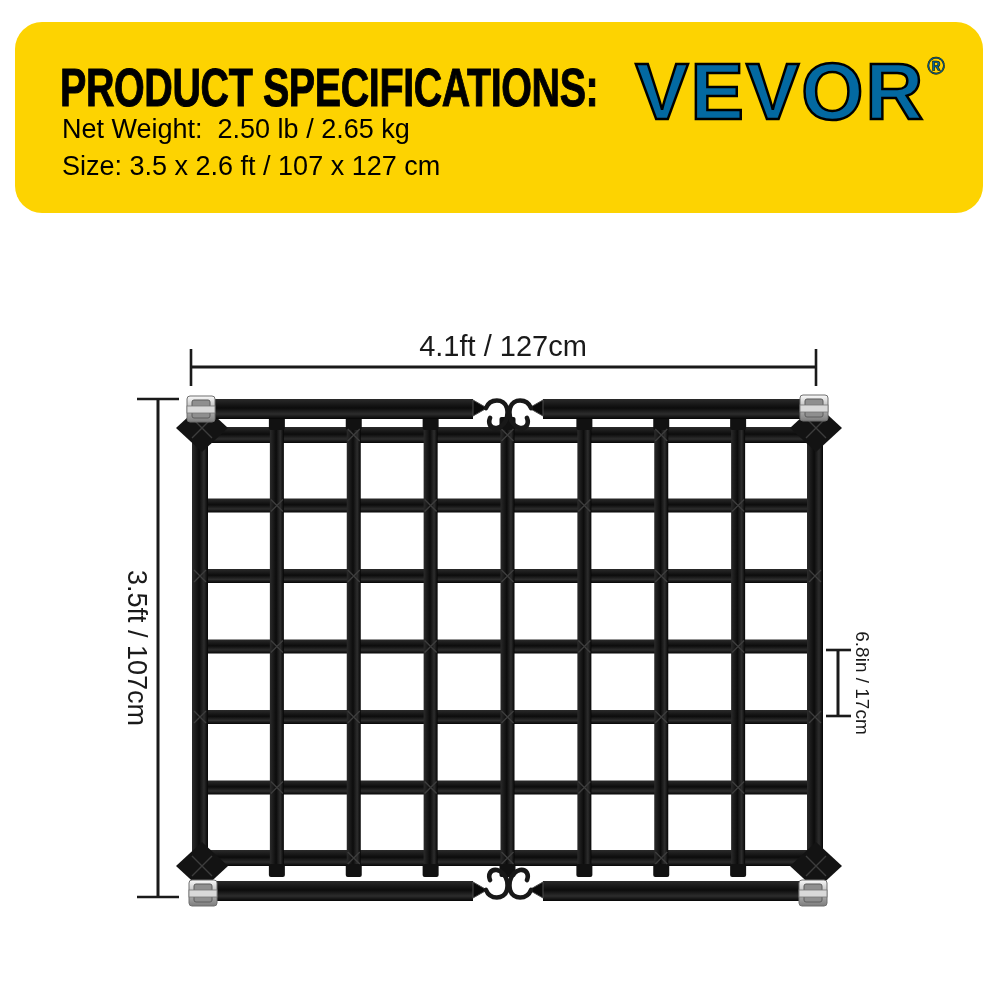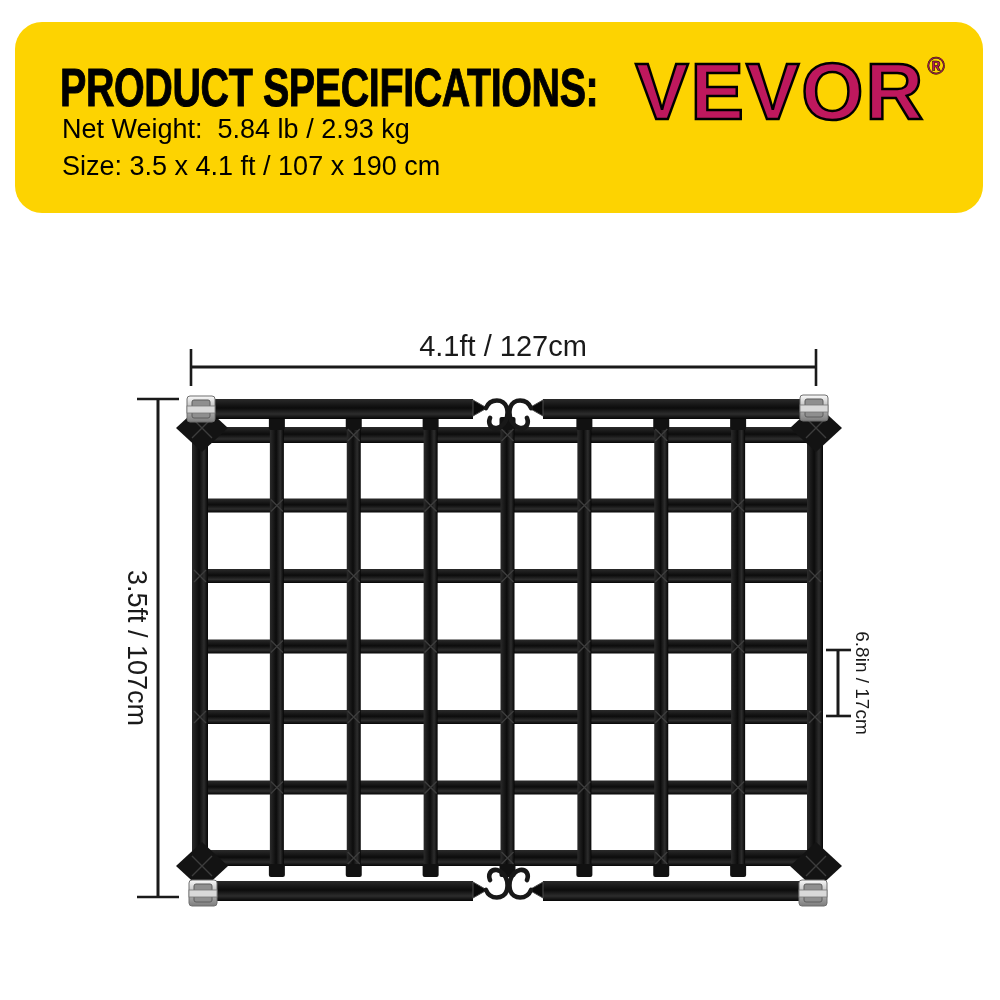--- a/index.html
+++ b/index.html
@@ -21,21 +21,21 @@
   }
   .spec-line{
     position:absolute;left:47px;
     font-size:27px;line-height:27px;color:#000;white-space:pre;
   }
   .spec-line.l1{top:94px;}
   .spec-line.l2{top:131px;}
   .brand{
     position:absolute;right:38px;top:30px;
     font-size:80px;line-height:80px;font-weight:bold;
-    letter-spacing:2px;color:#be185d;
+    letter-spacing:2px;color:#0369a1;
     -webkit-text-stroke:2.5px #000;
     white-space:nowrap;
   }
   .brand sup{
     font-size:24px;line-height:24px;font-weight:bold;
     -webkit-text-stroke:0.5px #000;
     vertical-align:top;position:relative;top:2px;left:2px;
   }
   svg{position:absolute;left:0;top:0;}
   .dim-line{stroke:#1a1a1a;stroke-width:3;}
@@ -47,22 +47,22 @@
   .diamond-stitch{stroke:#3d3d3d;stroke-width:1.4;fill:none;}
   .buckle-body{fill:url(#metal);stroke:#6f6f6f;stroke-width:1;}
   .buckle-inner{fill:#8f8f8f;stroke:#5c5c5c;stroke-width:1;}
   .buckle-bar{fill:#d9d9d9;stroke:#777;stroke-width:0.8;}
 </style>
 </head>
 <body>
 
 <div class="banner" id="banner" style="background: rgb(253, 211, 1);">
   <div class="banner-title">PRODUCT SPECIFICATIONS:</div>
-  <div class="spec-line l1">Net Weight:  5.84 lb / 2.93 kg</div>
-  <div class="spec-line l2">Size: 3.5 x 4.1 ft / 107 x 190 cm</div>
+  <div class="spec-line l1">Net Weight:  2.50 lb / 2.65 kg</div>
+  <div class="spec-line l2">Size: 3.5 x 2.6 ft / 107 x 127 cm</div>
   <div class="brand"><span>VEVOR</span><sup>®</sup></div>
 </div>
 
 <svg viewBox="0 0 1000 1000" width="1000" height="1000">
   <defs>
     <linearGradient id="webH" x1="0" y1="0" x2="0" y2="1">
       <stop offset="0" stop-color="#2a2a2a"></stop>
       <stop offset="0.45" stop-color="#0c0c0c"></stop>
       <stop offset="0.75" stop-color="#2d2d2d"></stop>
       <stop offset="1" stop-color="#050505"></stop>

